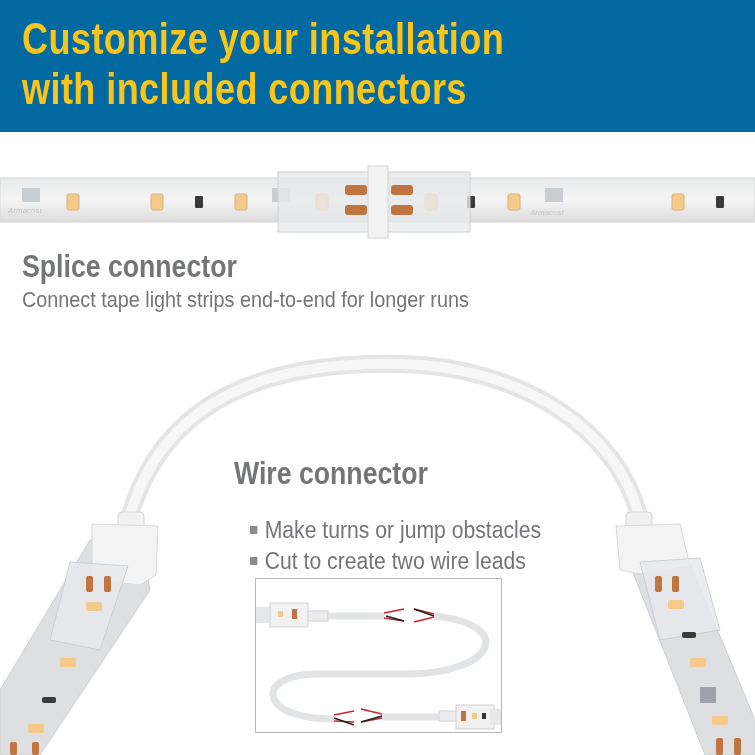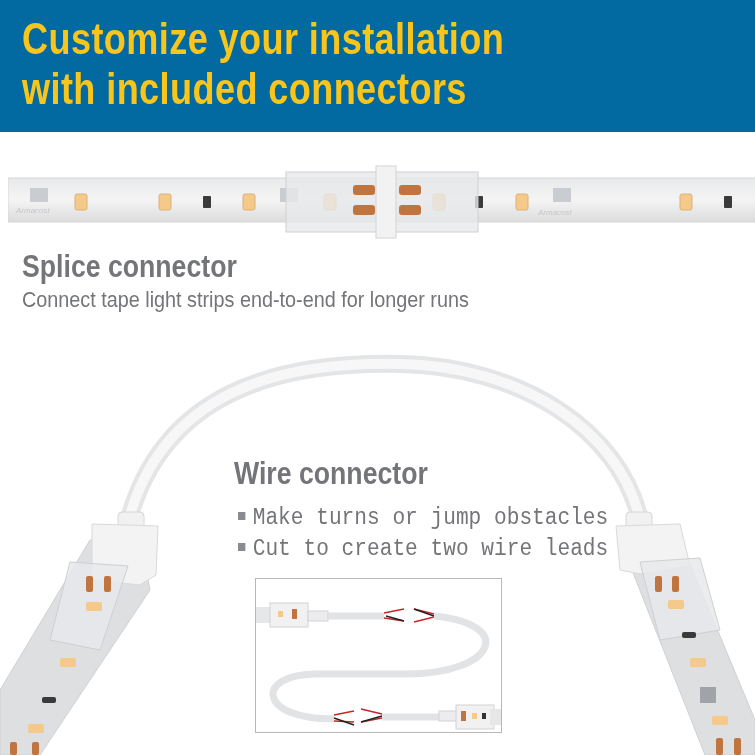--- a/index.html
+++ b/index.html
@@ -28,21 +28,21 @@
   }
   .splice-desc {
     left: 22px; top: 286px; color: #747578; font-size: 22px; line-height: 28px;
     transform: scaleX(0.9); transform-origin: left top; white-space: nowrap;
   }
   .wire-title {
     left: 234px; top: 456px; color: #747578; font-weight: bold;
     font-size: 31px; line-height: 36px; transform: scaleX(0.86); transform-origin: left top;
     white-space: nowrap;
   }
-  .wire-bullets { left: 234px; top: 499px; margin: 4px; padding: 0; list-style: none; font-family: Liberation Mono, monospace; }
+  .wire-bullets { left: 234px; top: 499px; margin: 16px; padding: 0; list-style: none; }
   .wire-bullets li {
     color: #747578; font-size: 23px; line-height: 31px; white-space: nowrap;
     transform: scaleX(0.92); transform-origin: left top;
   }
   .bullet-mark {
     display: inline-block; width: 8px; height: 8px; background: #8a8b8e;
     margin-right: 8px; vertical-align: middle; position: relative; top: -2px;
   }
   .inset {
     left: 255px; top: 578px; width: 245px; height: 153px;
@@ -53,21 +53,21 @@
 </head>
 <body>
 
 <div class="header">
   <div class="header-title">
     <div>Customize your installation</div>
     <div>with included connectors</div>
   </div>
 </div>
 
-<div class="abs" style="left:8px;top:160px;width:607px;height:80px;font-style:italic;">
+<div class="abs" style="left:0;top:160px;width:607px;height:80px;font-style:italic;">
   <svg width="755" height="80" viewBox="0 0 755 80">
     <defs>
       <linearGradient id="tape" x1="0" y1="0" x2="0" y2="1">
         <stop offset="0" stop-color="#e8e9ea"></stop>
         <stop offset="0.5" stop-color="#f4f4f4"></stop>
         <stop offset="1" stop-color="#dcdcdd"></stop>
       </linearGradient>
     </defs>
     <rect x="0" y="18" width="755" height="44" fill="url(#tape)" stroke="#d6d6d6"></rect>
 

